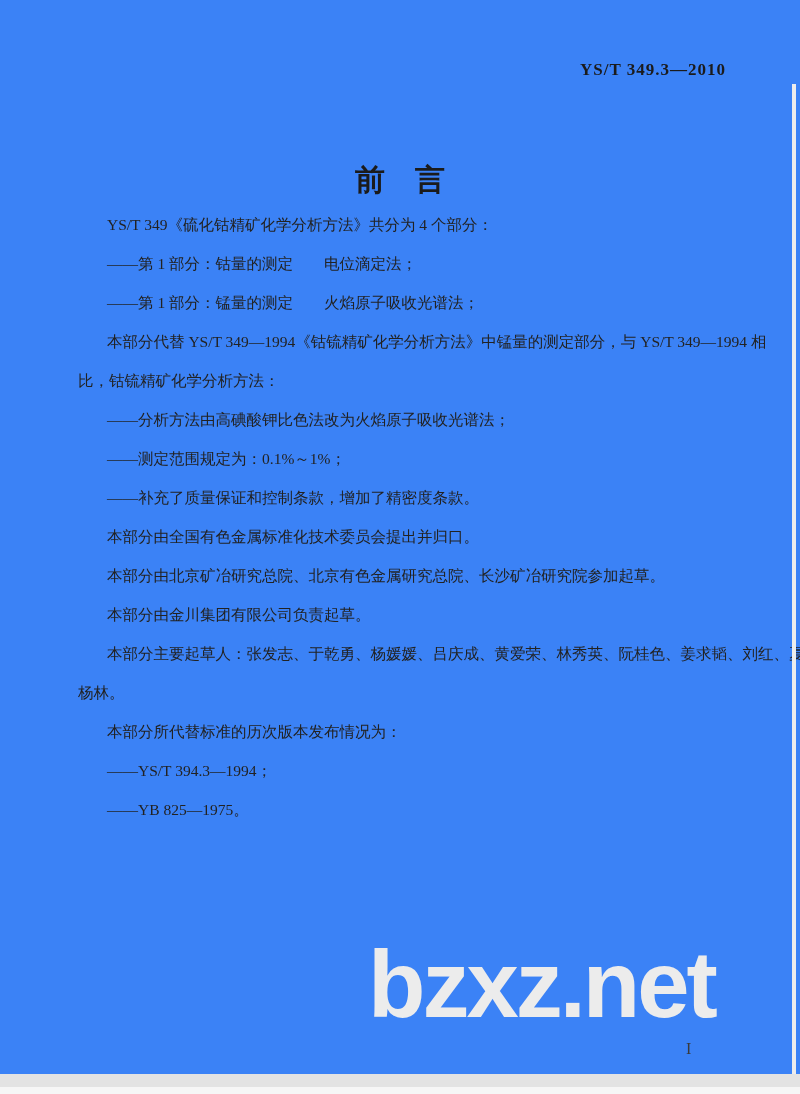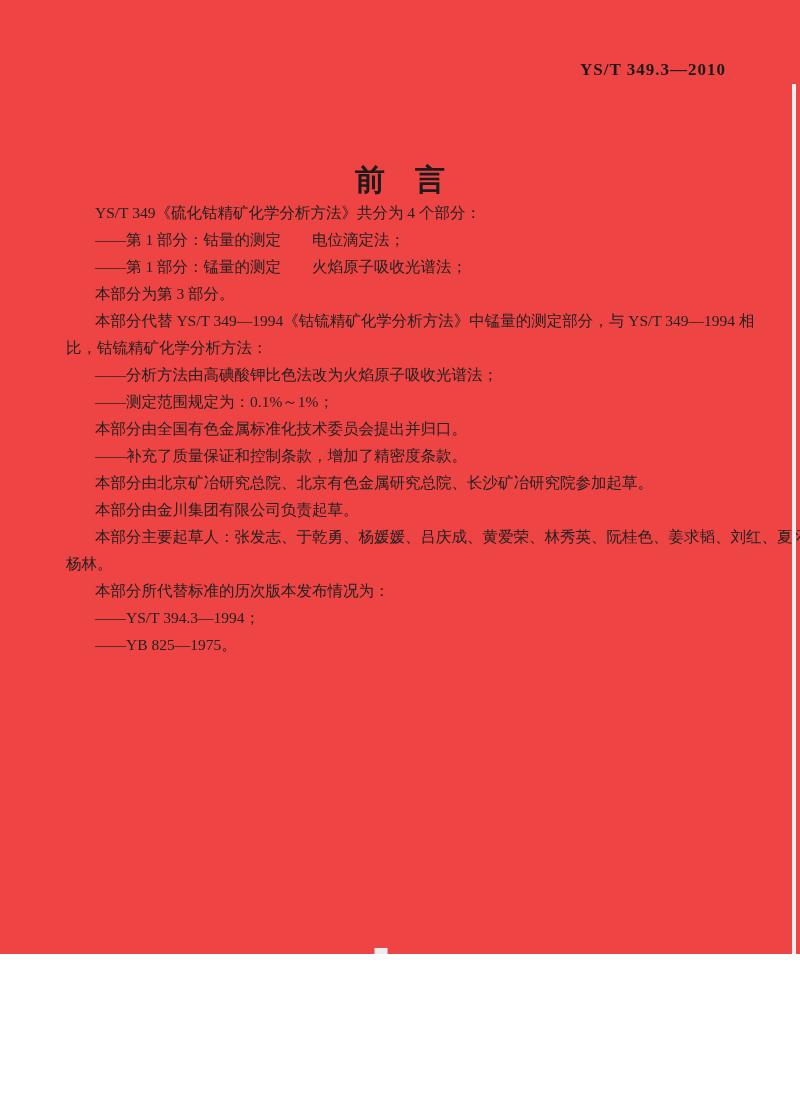--- a/index.html
+++ b/index.html
@@ -1,21 +1,21 @@
 <!DOCTYPE html>
 <html><head>
 <meta charset="utf-8">
 <style>
   * { margin: 0; padding: 0; box-sizing: border-box; }
   html, body { background: #ffffff; }
   .page {
     position: relative;
     width: 800px;
-    height: 954px;
-    background: #ef4444;
+    height: 1094px;
+    background: #3b82f6;
     overflow: hidden;
     font-family: "Liberation Serif", "DejaVu Serif", serif;
     color: #1f1f1f;
   }
   .header-code {
     position: absolute;
     top: 60px;
     right: 74px;
     font-size: 17px;
     font-weight: bold;
@@ -36,21 +36,21 @@
   .body-text {
     position: absolute;
     top: 197px;
     left: 62px;
     width: 690px;
     font-size: 15.5px;
     line-height: 23px;
     color: #222222;
   }
   .body-text p {
-    margin: 4px;
+    margin: 16px;
     white-space: nowrap;
   }
   .body-text p.indent { text-indent: 29px; }
   .watermark {
     position: absolute;
     top: 938px;
     left: 368px;
     font-family: "Liberation Sans", "DejaVu Sans", sans-serif;
     font-weight: bold;
     font-size: 94px;
@@ -97,27 +97,26 @@
 <div class="page">
 
   <div class="header-code">YS/T 349.3—2010</div>
 
   <div class="doc-title">前　言</div>
 
   <div class="body-text">
     <p class="indent">YS/T 349《硫化钴精矿化学分析方法》共分为 4 个部分：</p>
     <p class="indent">——第 1 部分：钴量的测定　　电位滴定法；</p>
     <p class="indent">——第 1 部分：锰量的测定　　火焰原子吸收光谱法；</p>
-    <p class="indent">本部分为第 3 部分。</p>
     <p class="indent">本部分代替 YS/T 349—1994《钴锍精矿化学分析方法》中锰量的测定部分，与 YS/T 349—1994 相</p>
     <p>比，钴锍精矿化学分析方法：</p>
     <p class="indent">——分析方法由高碘酸钾比色法改为火焰原子吸收光谱法；</p>
     <p class="indent">——测定范围规定为：0.1%～1%；</p>
+    <p class="indent">——补充了质量保证和控制条款，增加了精密度条款。</p>
     <p class="indent">本部分由全国有色金属标准化技术委员会提出并归口。</p>
-    <p class="indent">——补充了质量保证和控制条款，增加了精密度条款。</p>
     <p class="indent">本部分由北京矿冶研究总院、北京有色金属研究总院、长沙矿冶研究院参加起草。</p>
     <p class="indent">本部分由金川集团有限公司负责起草。</p>
     <p class="indent">本部分主要起草人：张发志、于乾勇、杨媛媛、吕庆成、黄爱荣、林秀英、阮桂色、姜求韬、刘红、夏怀斌、</p>
     <p>杨林。</p>
     <p class="indent">本部分所代替标准的历次版本发布情况为：</p>
     <p class="indent">——YS/T 394.3—1994；</p>
     <p class="indent">——YB 825—1975。</p>
   </div>
 
   <div class="watermark">bzxz.net</div>

